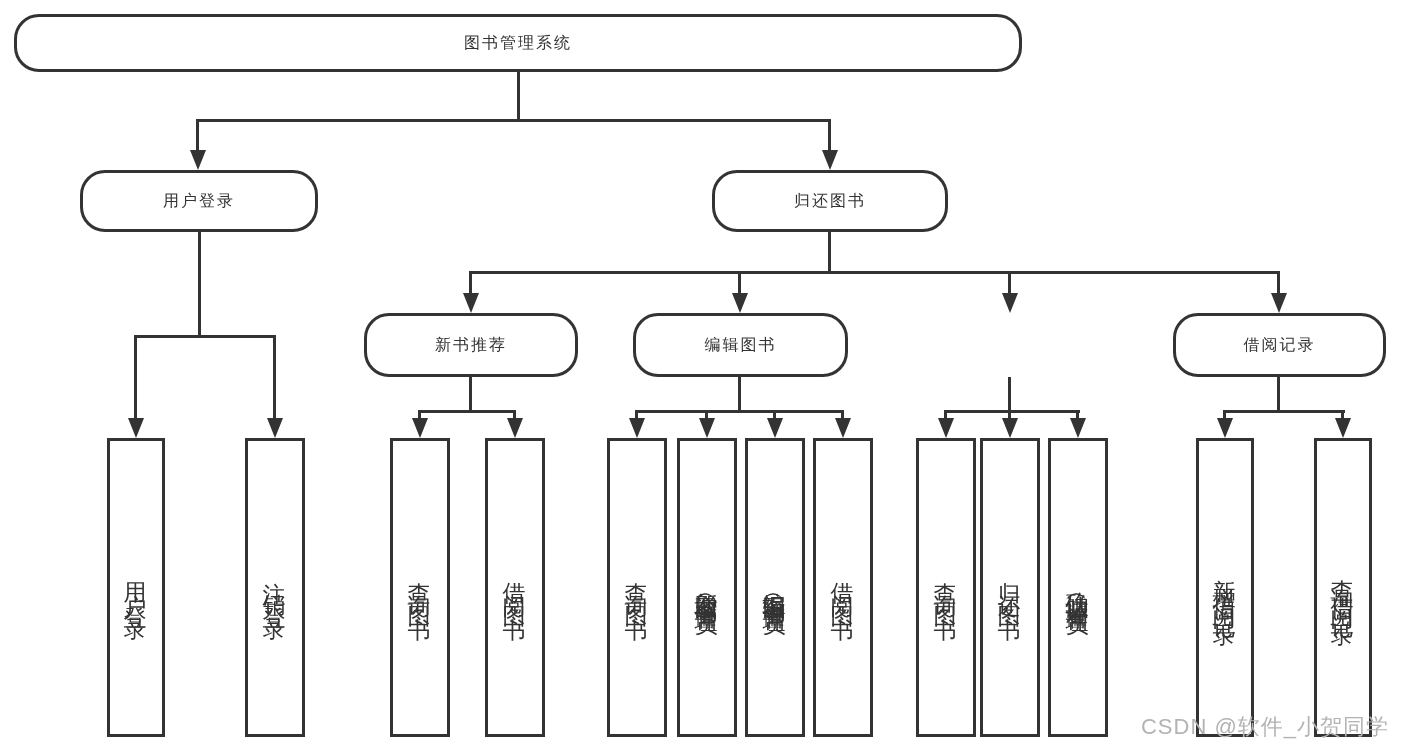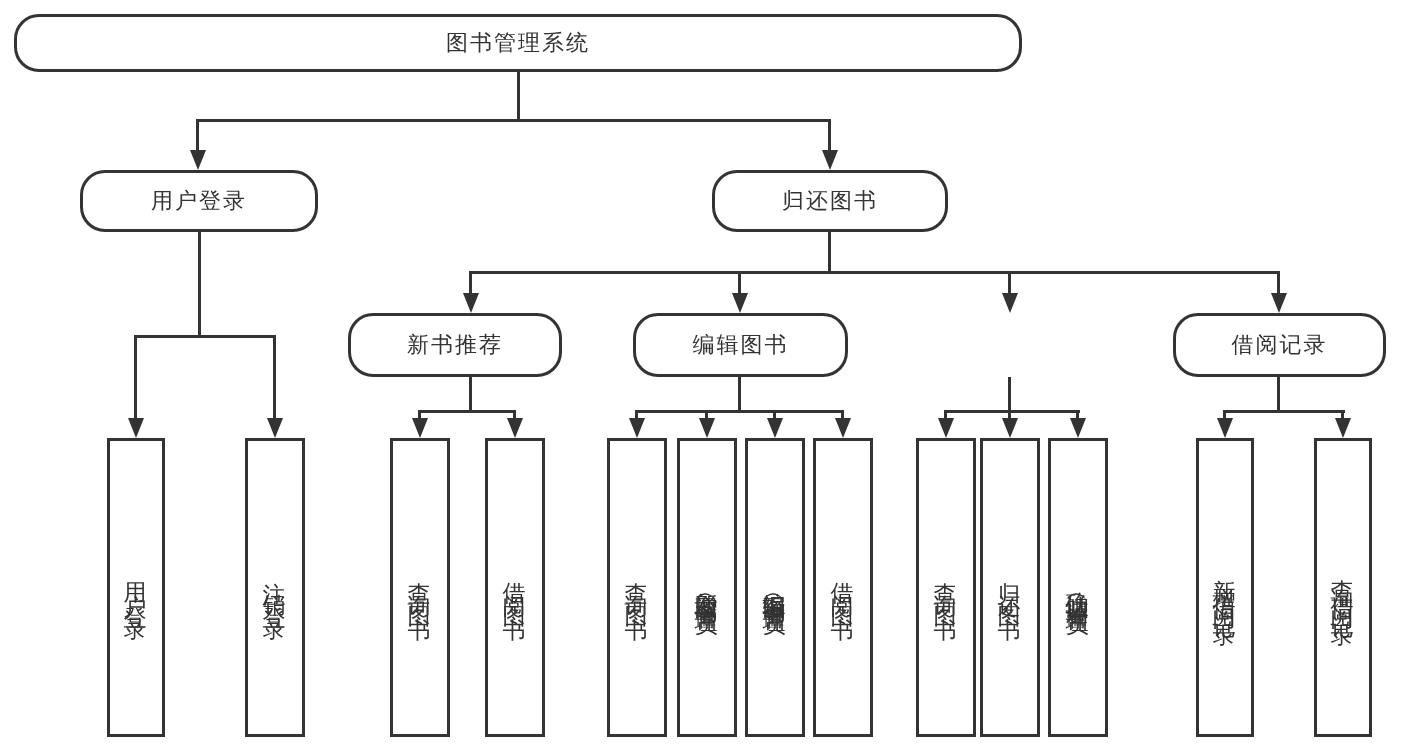--- a/index.html
+++ b/index.html
@@ -15,21 +15,21 @@
     position: absolute;
     box-sizing: border-box;
     border: 3px solid #333333;
     background: #ffffff;
     color: #333333;
     display: flex;
     align-items: center;
     justify-content: center;
     text-align: center;
   }
-  .h-node { font-size: 22px; letter-spacing: 2px; border-radius: 25px; }
+  .h-node { font-size: 16px; letter-spacing: 2px; border-radius: 25px; }
   .v-node {
     writing-mode: vertical-rl;
     text-orientation: mixed;
     font-size: 23px;
   }
   .sp12 { letter-spacing: 12px; }
   .sp9  { letter-spacing: 9px; }
   .sp3  { letter-spacing: 3px; }
   .vl { position: absolute; width: 3px; background: #333333; }
   .hl { position: absolute; height: 3px; background: #333333; }
@@ -78,21 +78,21 @@
   <div class="hl" style="left:469px;  top:271px; width:811px;"></div>
   <div class="vl" style="left:469px;  top:271px; height:24px;"></div>
   <div class="arrow" style="left:463px;  top:293px;"></div>
   <div class="vl" style="left:738px;  top:271px; height:24px;"></div>
   <div class="arrow" style="left:732px;  top:293px;"></div>
   <div class="vl" style="left:1008px; top:271px; height:24px;"></div>
   <div class="arrow" style="left:1002px; top:293px;"></div>
   <div class="vl" style="left:1277px; top:271px; height:24px;"></div>
   <div class="arrow" style="left:1271px; top:293px;"></div>
 
-  <div class="node h-node" style="left:348px;  top:313px; width:214px; height:64px;">新书推荐</div>
+  <div class="node h-node" style="left:364px;  top:313px; width:214px; height:64px;">新书推荐</div>
   <div class="node h-node" style="left:633px;  top:313px; width:215px; height:64px;">编辑图书</div>
   <div class="node h-node" style="left:1173px; top:313px; width:213px; height:64px;">借阅记录</div>
 
   <div class="vl" style="left:469px; top:377px; height:36px;"></div>
   <div class="hl" style="left:418px; top:410px; width:98px;"></div>
   <div class="vl" style="left:418px; top:410px; height:10px;"></div>
   <div class="arrow" style="left:412px; top:418px;"></div>
   <div class="vl" style="left:513px; top:410px; height:10px;"></div>
   <div class="arrow" style="left:507px; top:418px;"></div>
 
@@ -134,14 +134,15 @@
   <div class="node v-node sp3" style="left:745px;  top:438px; width:60px; height:299px;">编辑图书（管理员）</div>
   <div class="node v-node sp12" style="left:813px;  top:438px; width:60px; height:299px;">借阅图书</div>
 
   <div class="node v-node sp12" style="left:916px;  top:438px; width:60px; height:299px;">查询图书</div>
   <div class="node v-node sp12" style="left:980px;  top:438px; width:60px; height:299px;">归还图书</div>
   <div class="node v-node sp3" style="left:1048px; top:438px; width:60px; height:299px;">确认归还（管理员）</div>
 
   <div class="node v-node sp9" style="left:1196px; top:438px; width:58px; height:299px;">新增借阅记录</div>
   <div class="node v-node sp9" style="left:1314px; top:438px; width:58px; height:299px;">查询借阅记录</div>
 
+  <div class="watermark">CSDN @软件_小贺同学</div>
 
 </div>
 
 </body></html>

